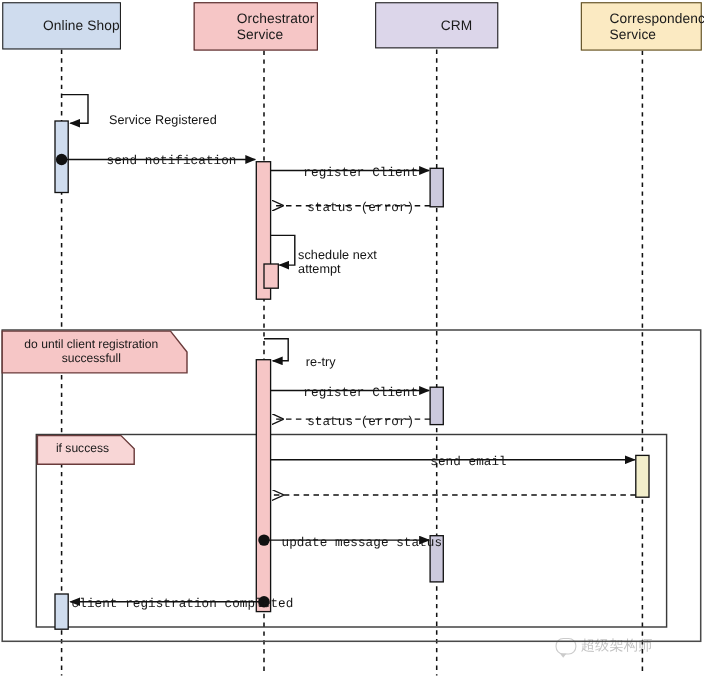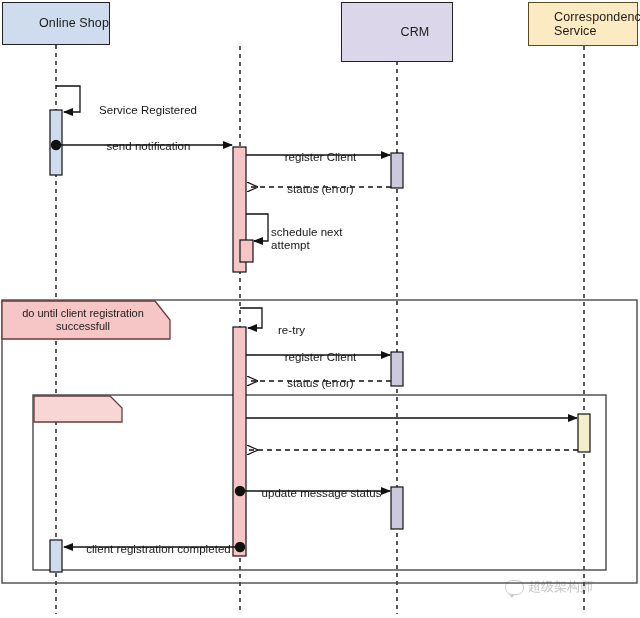--- a/index.html
+++ b/index.html
@@ -40,20 +40,21 @@
     position: absolute;
     font-size: 11.5px;
     color: #141414;
     white-space: pre;
     line-height: 1.18;
     letter-spacing: 0.05px;
   }
   .msg-label.center {
     transform: translateX(-50%);
     text-align: left;
+    font-family: Liberation Mono, monospace;
   }
   .frag-label {
     position: absolute;
     box-sizing: border-box;
     font-size: 11px;
     color: #1a1a1a;
     text-align: center;
     line-height: 1.2;
     display: flex;
     align-items: center;
@@ -164,35 +165,42 @@
 
       <line x1="240" y1="547" x2="64" y2="547" stroke-width="1.3" marker-end="url(#arrow-solid-left)"></line>
       <circle cx="240" cy="547" r="5.2" fill="#111111" stroke="none"></circle>
     </g>
   </svg>
 
   <div class="lifeline-box" style="left:2px; top:2px; width:108px; height:43px; background:#cfdcee; border-color:#222222;">
     <span>Online Shop</span>
   </div>
 
-
-  <div class="lifeline-box" style="left:341px; top:2px; width:112px; height:60px; background:#dcd6ea; border-color:#222222;">
+  <div class="lifeline-box" style="left:176px; top:2px; width:113px; height:44px; background:#f6c6c6; border-color:#4a2020;">
+    <span style="white-space:pre-line;">Orchestrator
+Service</span>
+  </div>
+
+  <div class="lifeline-box" style="left:341px; top:2px; width:112px; height:42px; background:#dcd6ea; border-color:#222222;">
     <span>CRM</span>
   </div>
 
   <div class="lifeline-box" style="left:528px; top:2px; width:110px; height:44px; background:#fbeac2; border-color:#5a4a20;">
     <span style="white-space:pre-line;">Correspondence
 Service</span>
   </div>
 
   <div class="frag-label" style="left:2px; top:301px; width:168px; height:38px;">
     <span style="white-space:pre-line;">do until client registration
 successfull</span>
   </div>
 
+  <div class="frag-label" style="left:34px; top:396px; width:88px; height:26px;">
+    <span>if success</span>
+  </div>
 
   <div class="msg-label" style="left:86px; top:90px;">
     <span>Service Registered</span>
   </div>
 
   <div class="msg-label center" style="left:142px; top:126px;">
     <span>send notification</span>
   </div>
 
   <div class="msg-label center" style="left:314px; top:137px;">
@@ -213,20 +221,23 @@
   </div>
 
   <div class="msg-label center" style="left:314px; top:337px;">
     <span>register Client</span>
   </div>
 
   <div class="msg-label center" style="left:314px; top:363px;">
     <span>status (error)</span>
   </div>
 
+  <div class="msg-label center" style="left:412px; top:400px;">
+    <span>send email</span>
+  </div>
 
   <div class="msg-label center" style="left:315px; top:473px;">
     <span>update message status</span>
   </div>
 
   <div class="msg-label center" style="left:152px; top:529px;">
     <span>client registration completed</span>
   </div>
 
   <div class="watermark" style="left:505px; top:578px;">

